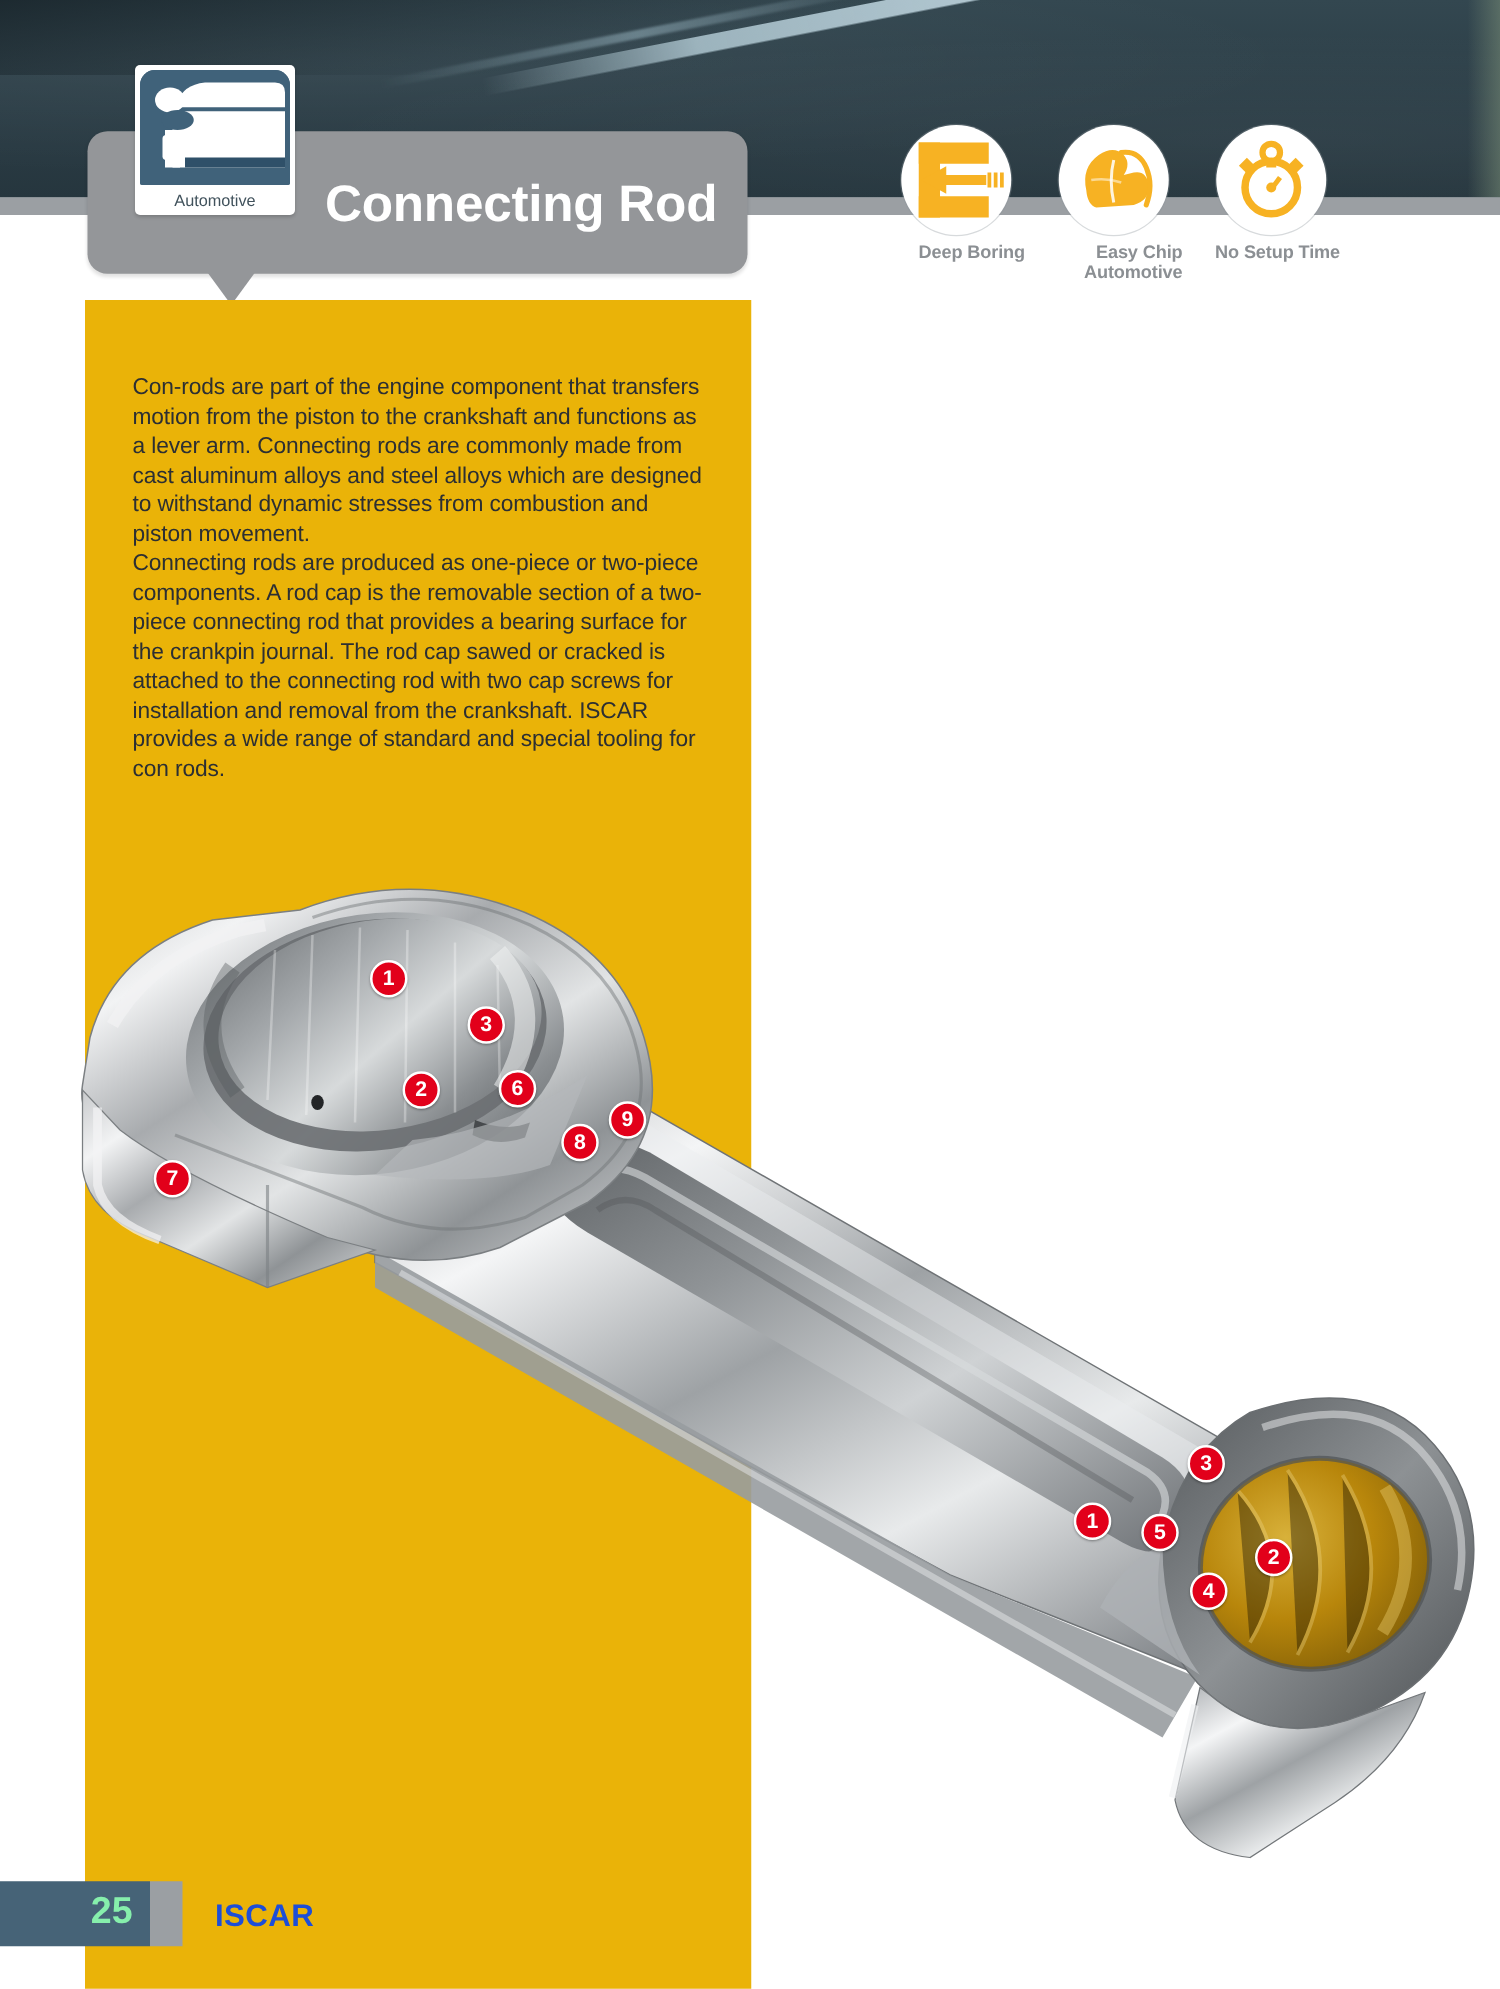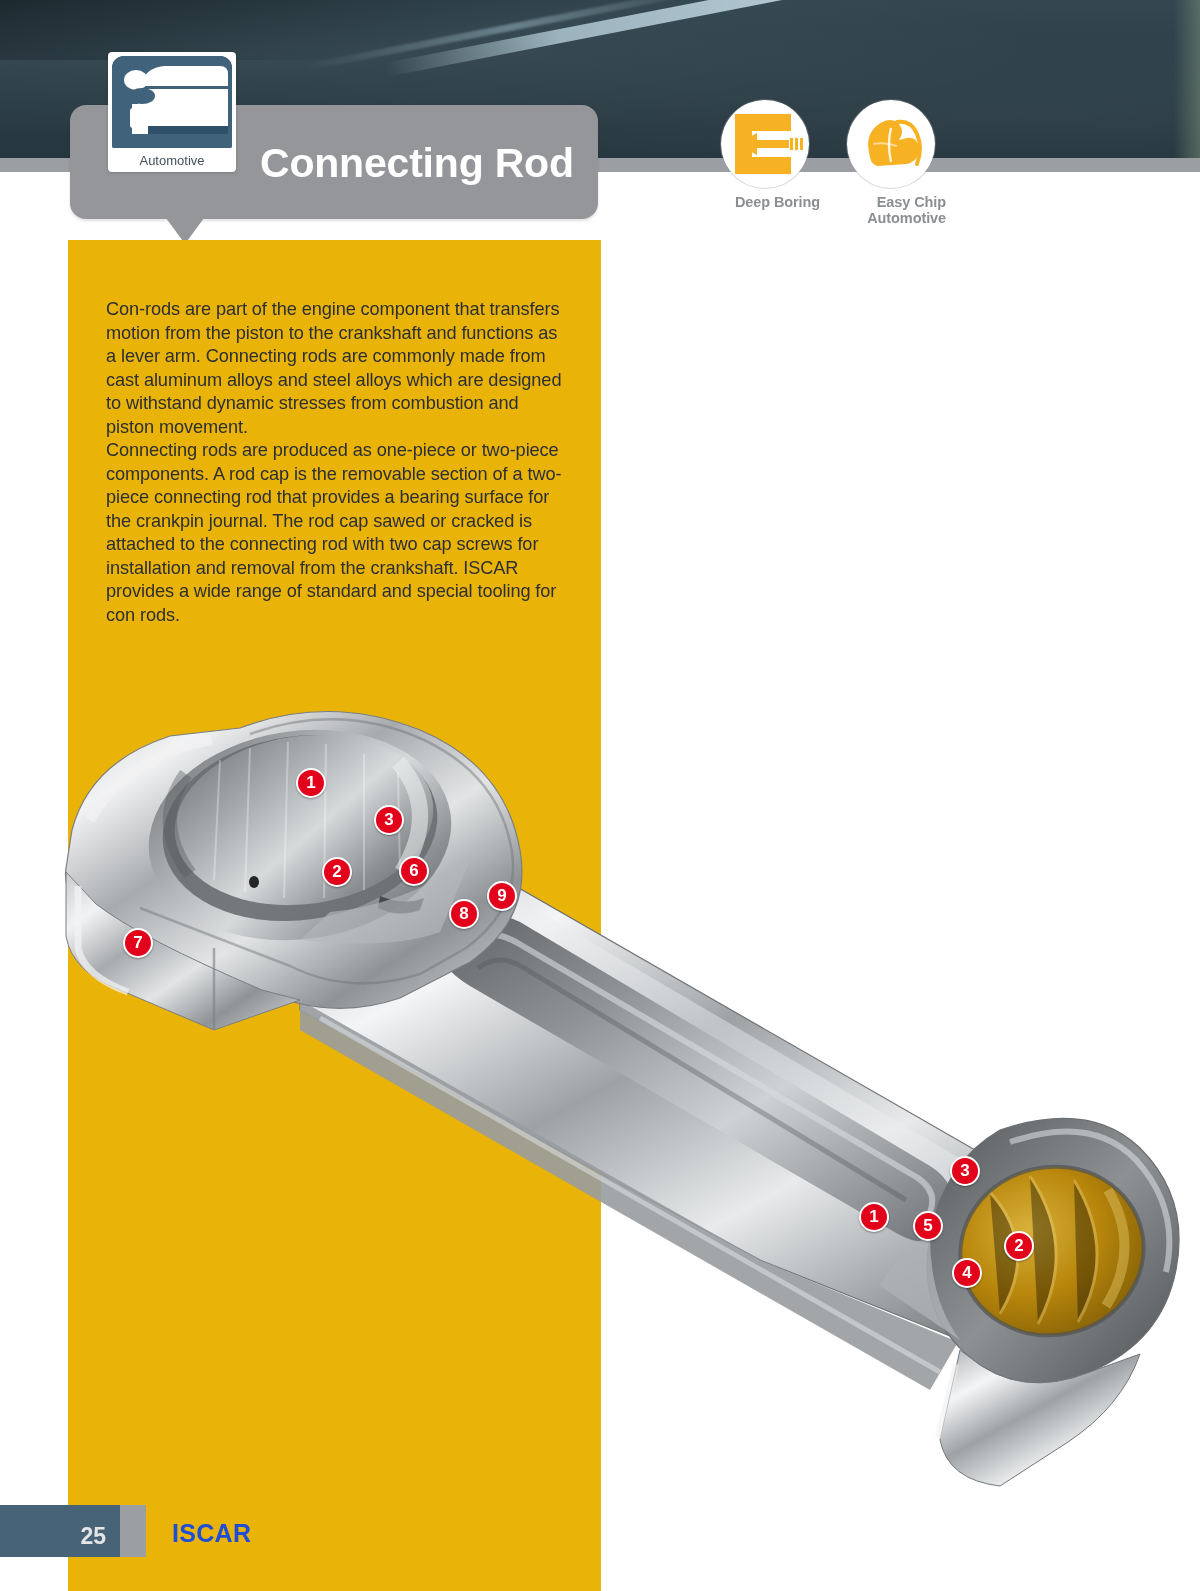--- a/index.html
+++ b/index.html
@@ -148,22 +148,22 @@
 
   
   .footer{
     position:absolute;left:0;top:1505px;width:1200px;height:52px;
   }
   .footer .pagebox{
     position:absolute;left:0;top:0;width:120px;height:52px;
     background:#466377;
   }
   .footer .pagenum{
-    position:absolute;right:14px;top:18px;
-    color:#e5e5e5;font-size:23px;font-weight:bold;
+    position:absolute;right:14px;top:7px;
+    color:#86efac;font-size:30px;font-weight:bold;
   }
   .footer .graytab{
     position:absolute;left:120px;top:0;width:26px;height:52px;
     background:#9b9fa3;
   }
   .footer .brand{
     position:absolute;left:172px;top:14px;
     font-size:25px;font-weight:bold;color:#1d4ed8;
     letter-spacing:0.3px;
   }
@@ -237,20 +237,34 @@
         <path d="M44 28 Q40 44 44 62" fill="none" stroke="#ffffff" stroke-width="2.4" opacity=".85"></path>
         <path d="M26 44 Q38 42 50 46" fill="none" stroke="#ffffff" stroke-width="2" opacity=".5"></path>
       </svg>
     </div>
     <div class="fname">
       <span>Easy Chip</span><br>
       <span>Automotive</span>
     </div>
   </div>
 
+  <div class="feature" id="feat-2">
+    <div class="circle">
+      <svg width="88" height="88" viewBox="0 0 88 88">
+        <circle cx="44" cy="50" r="21" fill="none" stroke="#f7b223" stroke-width="6"></circle>
+        <circle cx="44" cy="22" r="7" fill="none" stroke="#f7b223" stroke-width="5"></circle>
+        <rect x="40" y="27" width="8" height="7" fill="#f7b223"></rect>
+        <rect x="20" y="28" width="9" height="9" fill="#f7b223" transform="rotate(45 24.5 32.5)"></rect>
+        <rect x="59" y="28" width="9" height="9" fill="#f7b223" transform="rotate(45 63.5 32.5)"></rect>
+        <circle cx="44" cy="50" r="4" fill="#f7b223"></circle>
+        <rect x="43" y="40" width="4" height="12" fill="#f7b223" transform="rotate(37 45 50)"></rect>
+      </svg>
+    </div>
+    <div class="fname">No Setup Time</div>
+  </div>
 
 </div>
 
 <div class="content-panel">
   <div class="body-text">
     <p>Con-rods are part of the engine component that transfers motion from the piston to the crankshaft and functions as a lever arm. Connecting rods are commonly made from cast aluminum alloys and steel alloys which are designed to withstand dynamic stresses from combustion and piston movement.</p>
     <p>Connecting rods are produced as one-piece or two-piece components. A rod cap is the removable section of a two-piece connecting rod that provides a bearing surface for the crankpin journal. The rod cap sawed or cracked is attached to the connecting rod with two cap screws for installation and removal from the crankshaft. ISCAR provides a wide range of standard and special tooling for con rods.</p>
   </div>
 </div>
 

